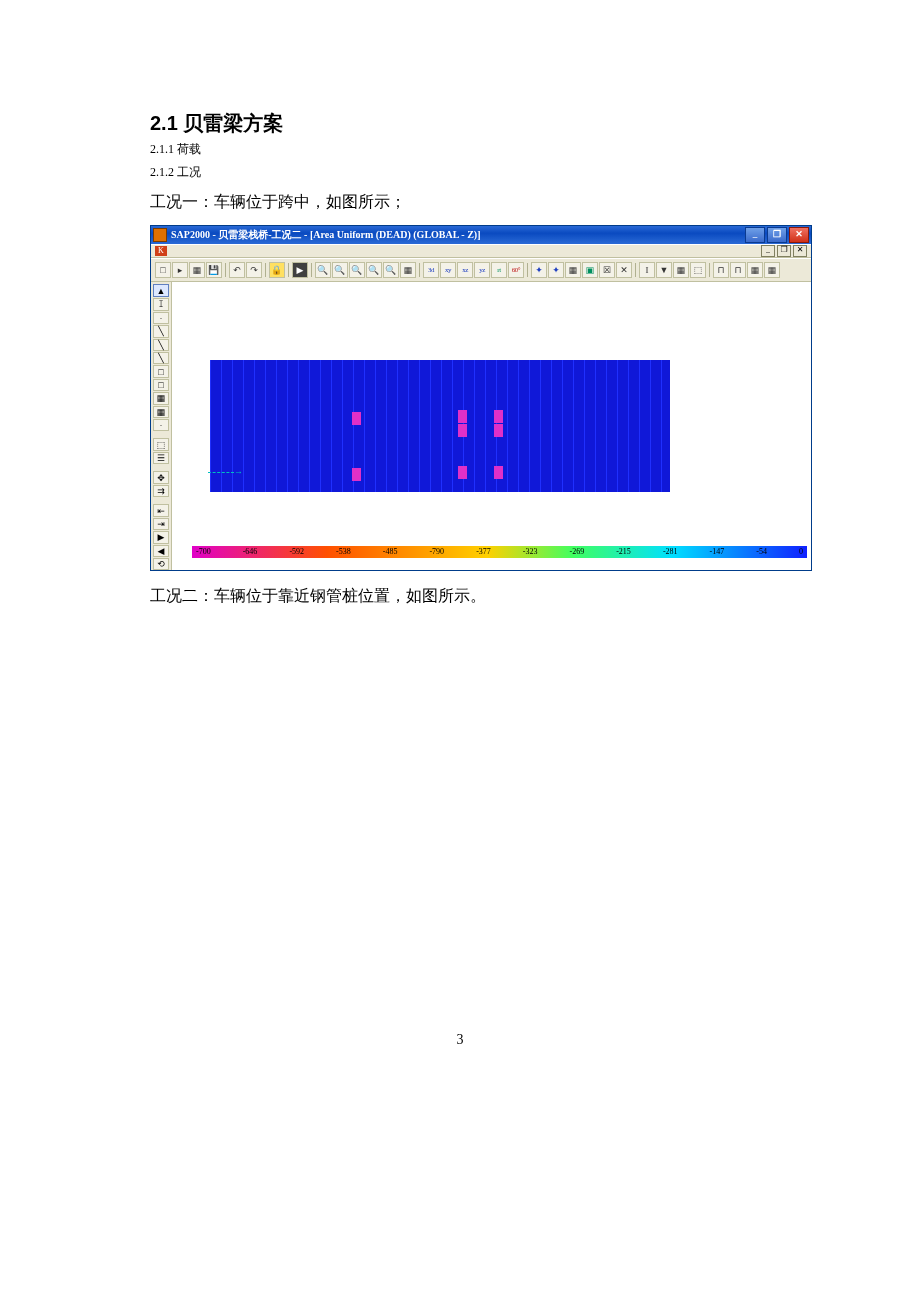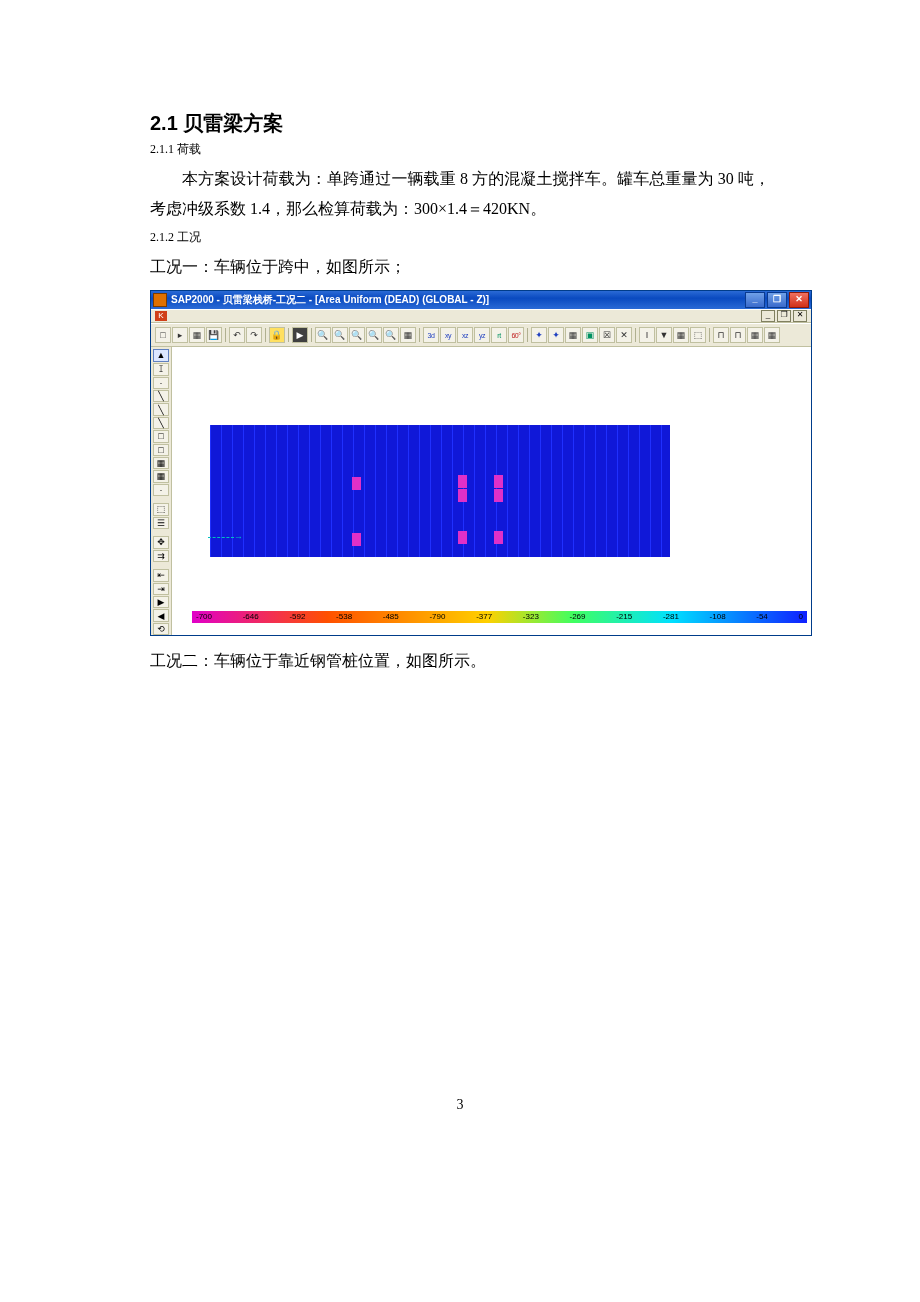--- a/index.html
+++ b/index.html
@@ -37,21 +37,21 @@
   .page-number {
     text-align: center;
     font-size: 14px;
     margin-top: 420px;
   }
 
   
   .app-window {
     width: 660px;
     margin: 8px 0 10px 0;
-    font-family: Liberation Sans, sans-serif;
+    font-family: Liberation Serif, serif;
     font-size: 10px;
     border: 1px solid #003c8a;
     background: #14b8a6;
     user-select: none;
   }
   .title-bar {
     display: flex;
     align-items: center;
     height: 18px;
     background: linear-gradient(to bottom, #2a6ad6 0%, #0a4ac0 40%, #2a6ad6 100%);
@@ -285,21 +285,20 @@
 </style>
 </head>
 <body>
 
 <div class="page">
 
   <div class="h2">2.1 贝雷梁方案</div>
 
   <div class="h3">2.1.1 荷载</div>
 
-  <p class="body indent">本方案设计荷载为：单跨通过一辆载重 8 方的混凝土搅拌车。罐车总重量为 30 吨，考虑冲级系数 1.4，那么检算荷载为：300×1.4＝420KN。</p>
 
   <div class="h3">2.1.2 工况</div>
 
   <p class="body">工况一：车辆位于跨中，如图所示；</p>
 
   <div class="app-window">
 
     <div class="title-bar">
       <div class="app-icon"></div>
       <div class="title-text">SAP2000 - 贝雷梁栈桥-工况二 - [Area Uniform (DEAD) (GLOBAL - Z)]</div>
@@ -411,21 +410,21 @@
           <span>-646</span>
           <span>-592</span>
           <span>-538</span>
           <span>-485</span>
           <span>-790</span>
           <span>-377</span>
           <span>-323</span>
           <span>-269</span>
           <span>-215</span>
           <span>-281</span>
-          <span>-108</span>
+          <span>-147</span>
           <span>-54</span>
           <span>0</span>
         </div>
       </div>
     </div>
 
   </div>
 
   <p class="body">工况二：车辆位于靠近钢管桩位置，如图所示。</p>
 

